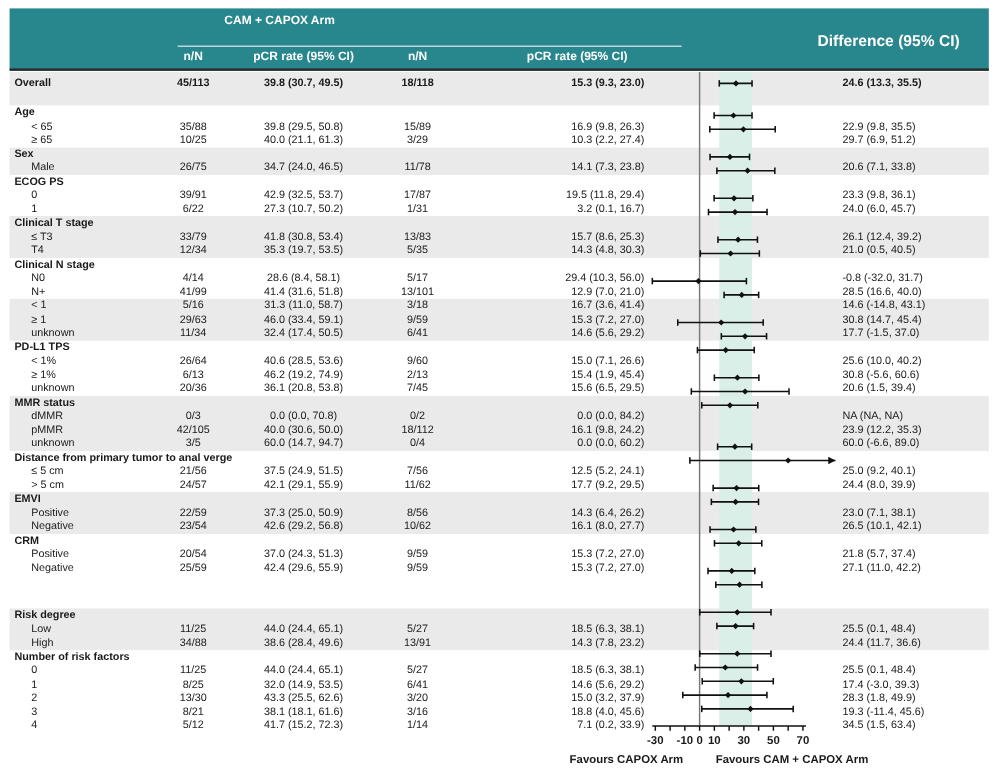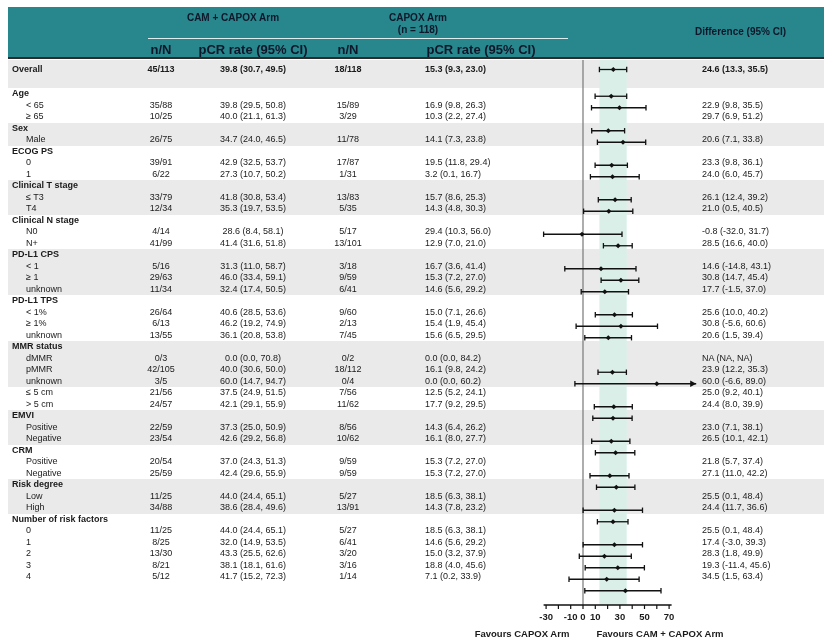--- a/index.html
+++ b/index.html
@@ -4,68 +4,64 @@
 <style>
   html,body{margin:0;padding:0;background:#fff;}
   #fig{
     position:relative;width:832px;height:644px;background:#ffffff;
     font-family:"Liberation Sans","DejaVu Sans",sans-serif;
     color:#1a1a1a;overflow:hidden;
   }
   
   #header{
     position:absolute;left:8px;top:7px;width:816px;height:50px;
-    background:#28868d;color:#0f172a;border-bottom:2px solid #2b2b2b;
+    background:#28868d;color:#ffffff;border-bottom:2px solid #2b2b2b;
   }
   .arm-title{position:absolute;top:5px;text-align:center;font-weight:bold;font-size:10px;line-height:12px;}
   #arm1-title{left:130px;width:190px;}
   #arm2-title{left:320px;width:180px;}
-  #diff-title{position:absolute;left:650px;width:165px;top:19px;text-align:center;font-weight:bold;font-size:10px;}
+  #diff-title{position:absolute;left:650px;width:165px;top:19px;text-align:center;font-weight:bold;font-size:13px;}
   .arm-underline{position:absolute;top:31px;left:140px;width:420px;height:1px;background:rgba(255,255,255,.85);}
-  .subhead{position:absolute;top:35px;font-weight:bold;font-size:13px;text-align:center;}
+  .subhead{position:absolute;top:35px;font-weight:bold;font-size:10px;text-align:center;}
   #sh-n1{left:107px;width:92px;}
   #sh-p1{left:189px;width:112px;}
   #sh-n2{left:294px;width:92px;}
   #sh-p2{left:417px;width:112px;}
   
   #table-rows{position:absolute;left:8px;top:60px;width:816px;}
   .block{position:relative;width:100%;background:#ffffff;}
   .block.shade{background:#eaeaea;}
   .row{position:relative;width:100%;font-size:9px;}
   .row.bold{font-weight:bold;}
   .cell{position:absolute;top:0;white-space:nowrap;}
   .lab{left:4px;}
   .lab.indent{left:18px;}
   .lab.ghead{font-weight:bold;}
   .c-n1{left:107px;width:92px;text-align:center;}
   .c-p1{left:189px;width:112px;text-align:center;}
   .c-n2{left:294px;width:92px;text-align:center;}
-  .c-p2{left:417px;width:112px;text-align:left;}
+  .c-p2{left:417px;width:112px;text-align:right;}
   .c-diff{left:694px;width:125px;text-align:left;}
   
   #plot-svg{position:absolute;left:0;top:0;width:832px;height:644px;pointer-events:none;}
   #plot-svg text{font-family:"Liberation Sans","DejaVu Sans",sans-serif;}
   
   .favours{position:absolute;top:628px;font-size:9.5px;font-weight:bold;white-space:nowrap;}
   #fav-left{left:462px;width:120px;text-align:center;}
   #fav-right{left:585px;width:150px;text-align:center;}
 </style>
 </head>
 <body>
 
 <div id="fig">
 
   <div id="header">
     <div class="arm-title" id="arm1-title">
       <div>CAM + CAPOX Arm</div>
     </div>
-    <div class="arm-title" id="arm2-title">
-      <div>CAPOX Arm</div>
-      <div>(n = 118)</div>
-    </div>
     <div id="diff-title">Difference (95% CI)</div>
     <div class="arm-underline"></div>
     <div class="subhead" id="sh-n1">n/N</div>
     <div class="subhead" id="sh-p1">pCR rate (95% CI)</div>
     <div class="subhead" id="sh-n2">n/N</div>
     <div class="subhead" id="sh-p2">pCR rate (95% CI)</div>
   </div>
 
   <div id="table-rows">
       <div class="block shade" style="background: rgb(234, 234, 234);">
@@ -170,23 +166,20 @@
           <div class="cell lab indent">N+</div>
           <div class="cell c-n1">41/99</div>
           <div class="cell c-p1">41.4 (31.6, 51.8)</div>
           <div class="cell c-n2">13/101</div>
           <div class="cell c-p2">12.9 (7.0, 21.0)</div>
           <div class="cell c-diff">28.5 (16.6, 40.0)</div>
         </div>
       </div>
       <div class="block shade" style="background: rgb(234, 234, 234);">
         <div class="row" style="height: 11.5px; line-height: 11.5px;">
-          <div class="cell lab ghead">PD-L1 CPS</div>
-        </div>
-        <div class="row" style="height: 11.5px; line-height: 11.5px;">
           <div class="cell lab indent">&lt; 1</div>
           <div class="cell c-n1">5/16</div>
           <div class="cell c-p1">31.3 (11.0, 58.7)</div>
           <div class="cell c-n2">3/18</div>
           <div class="cell c-p2">16.7 (3.6, 41.4)</div>
           <div class="cell c-diff">14.6 (-14.8, 43.1)</div>
         </div>
         <div class="row" style="height: 11.5px; line-height: 11.5px;">
           <div class="cell lab indent">≥ 1</div>
           <div class="cell c-n1">29/63</div>
@@ -219,21 +212,21 @@
         <div class="row" style="height: 11.5px; line-height: 11.5px;">
           <div class="cell lab indent">≥ 1%</div>
           <div class="cell c-n1">6/13</div>
           <div class="cell c-p1">46.2 (19.2, 74.9)</div>
           <div class="cell c-n2">2/13</div>
           <div class="cell c-p2">15.4 (1.9, 45.4)</div>
           <div class="cell c-diff">30.8 (-5.6, 60.6)</div>
         </div>
         <div class="row" style="height: 11.5px; line-height: 11.5px;">
           <div class="cell lab indent">unknown</div>
-          <div class="cell c-n1">13/55</div>
+          <div class="cell c-n1">20/36</div>
           <div class="cell c-p1">36.1 (20.8, 53.8)</div>
           <div class="cell c-n2">7/45</div>
           <div class="cell c-p2">15.6 (6.5, 29.5)</div>
           <div class="cell c-diff">20.6 (1.5, 39.4)</div>
         </div>
       </div>
       <div class="block shade" style="background: rgb(234, 234, 234);">
         <div class="row" style="height: 11.5px; line-height: 11.5px;">
           <div class="cell lab ghead">MMR status</div>
         </div>
@@ -257,20 +250,23 @@
           <div class="cell lab indent">unknown</div>
           <div class="cell c-n1">3/5</div>
           <div class="cell c-p1">60.0 (14.7, 94.7)</div>
           <div class="cell c-n2">0/4</div>
           <div class="cell c-p2">0.0 (0.0, 60.2)</div>
           <div class="cell c-diff">60.0 (-6.6, 89.0)</div>
         </div>
       </div>
       <div class="block">
         <div class="row" style="height: 11.5px; line-height: 11.5px;">
+          <div class="cell lab ghead">Distance from primary tumor to anal verge</div>
+        </div>
+        <div class="row" style="height: 11.5px; line-height: 11.5px;">
           <div class="cell lab indent">≤ 5 cm</div>
           <div class="cell c-n1">21/56</div>
           <div class="cell c-p1">37.5 (24.9, 51.5)</div>
           <div class="cell c-n2">7/56</div>
           <div class="cell c-p2">12.5 (5.2, 24.1)</div>
           <div class="cell c-diff">25.0 (9.2, 40.1)</div>
         </div>
         <div class="row" style="height: 11.5px; line-height: 11.5px;">
           <div class="cell lab indent">&gt; 5 cm</div>
           <div class="cell c-n1">24/57</div>
@@ -316,21 +312,21 @@
         <div class="row" style="height: 11.5px; line-height: 11.5px;">
           <div class="cell lab indent">Negative</div>
           <div class="cell c-n1">25/59</div>
           <div class="cell c-p1">42.4 (29.6, 55.9)</div>
           <div class="cell c-n2">9/59</div>
           <div class="cell c-p2">15.3 (7.2, 27.0)</div>
           <div class="cell c-diff">27.1 (11.0, 42.2)</div>
         </div>
       </div>
       <div class="block shade" style="background: rgb(234, 234, 234);">
-        <div class="row" style="height: 11.5px; line-height: 11.5px;">
+        <div class="row" style="height: 11.5px; line-height: 11.5px; margin-top: 28px;">
           <div class="cell lab ghead">Risk degree</div>
         </div>
         <div class="row" style="height: 11.5px; line-height: 11.5px;">
           <div class="cell lab indent">Low</div>
           <div class="cell c-n1">11/25</div>
           <div class="cell c-p1">44.0 (24.4, 65.1)</div>
           <div class="cell c-n2">5/27</div>
           <div class="cell c-p2">18.5 (6.3, 38.1)</div>
           <div class="cell c-diff">25.5 (0.1, 48.4)</div>
         </div>

